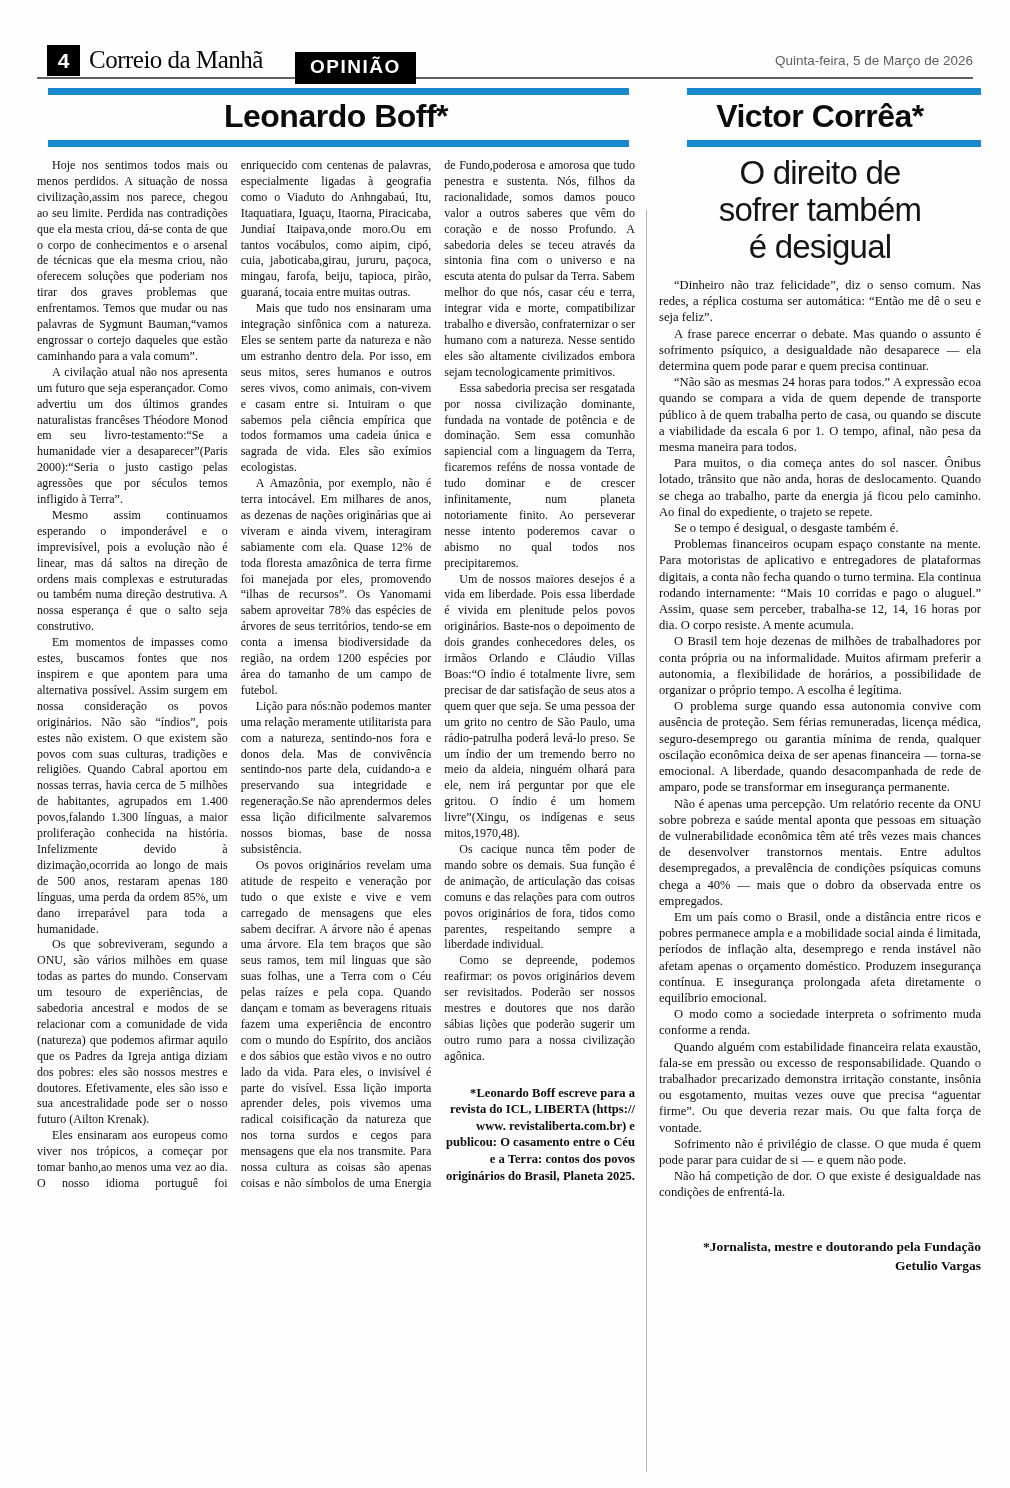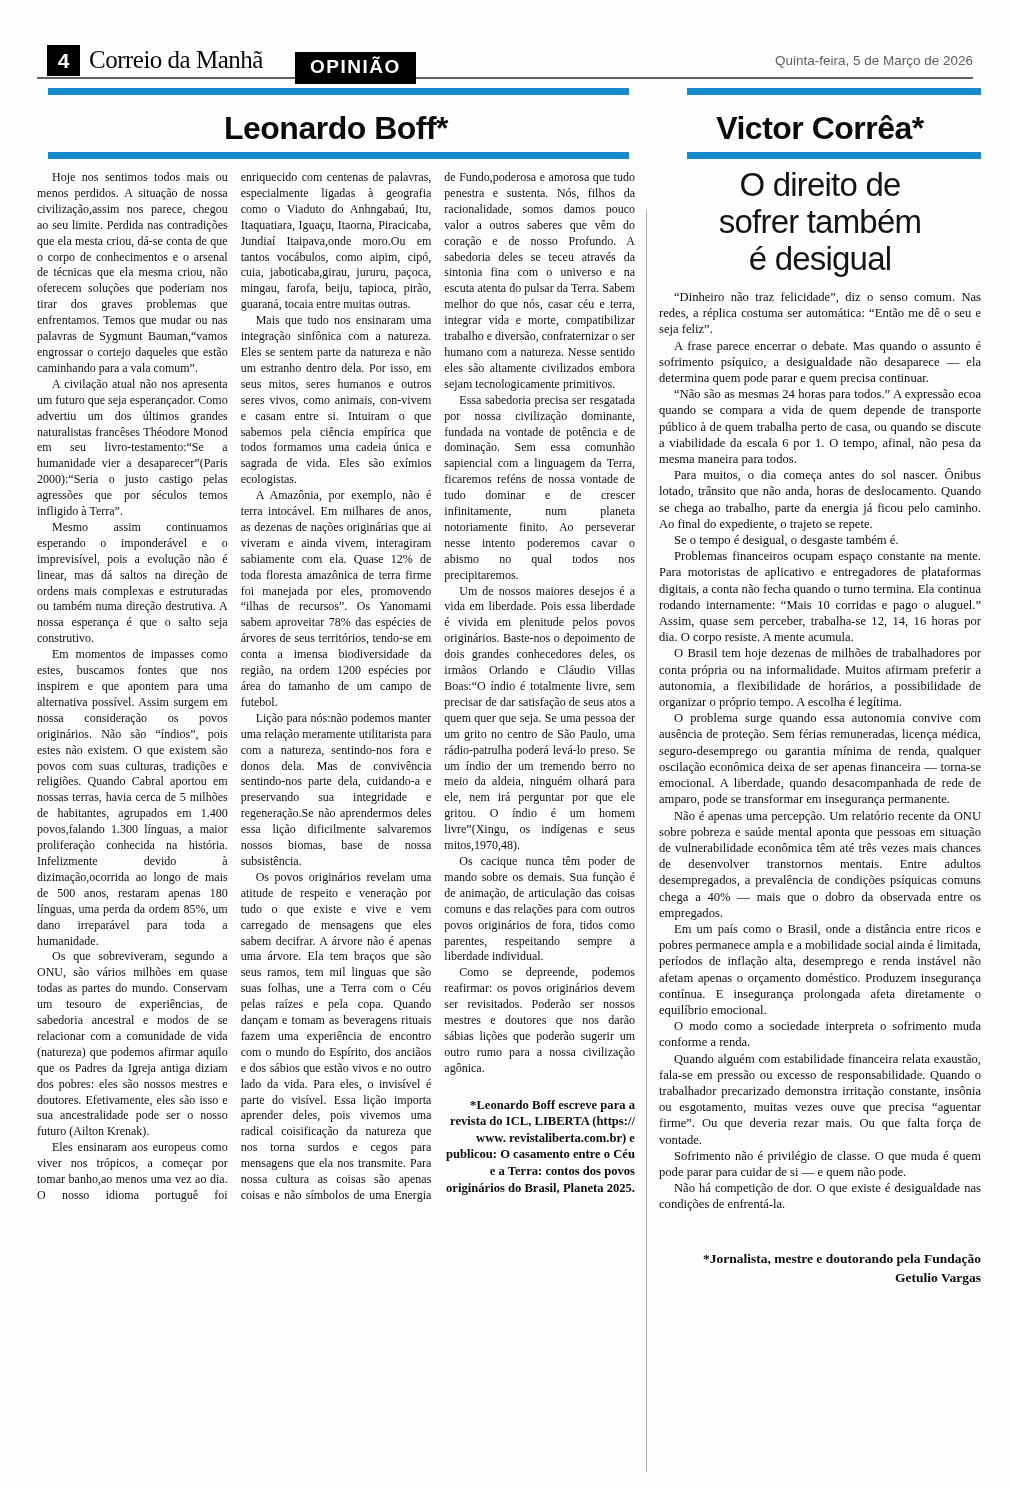--- a/index.html
+++ b/index.html
@@ -38,21 +38,20 @@
   
   .article-left  { position: absolute; left: 37px;  top: 88px; width: 598px; }
   .article-right { position: absolute; left: 659px; top: 88px; width: 322px; }
   .accent-bar { height: 7px; background: var(--accent); }
   .article-left  .accent-bar { margin: 0 6px 0 11px; }
   .article-right .accent-bar { margin-left: 28px; }
   .author {
     text-align: center; padding: 3px 0 5px; color: #0b0b0b;
     font-family: "Liberation Sans", sans-serif; font-weight: 700; font-size: 32px;
     letter-spacing: -0.5px;
-    margin-top: 12px;
   }
   .title {
     text-align: center; margin-top: 7px; color: #151515;
     font-family: "Liberation Sans", sans-serif; font-weight: 400; font-size: 33px;
     line-height: 37px; letter-spacing: -0.8px;
   }
   
   .body-left {
     margin-top: 11px; column-count: 3; column-gap: 13px;
     font-size: 12px; line-height: 15.9px; text-align: justify;

